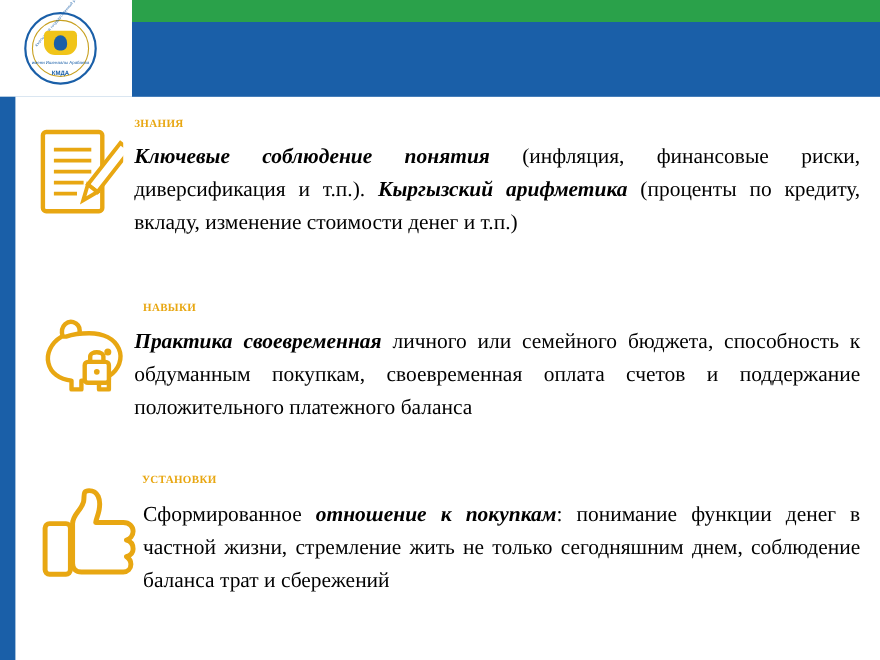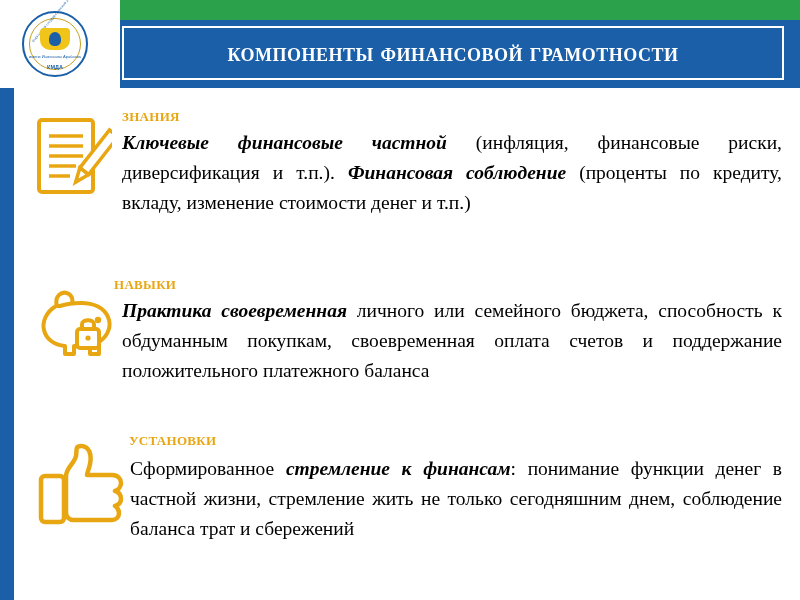--- a/index.html
+++ b/index.html
@@ -181,21 +181,21 @@
     height: 510px;
   }
 
   .block {
     position: relative;
   }
   .block-label {
     color: #e8a712;
     font-family: "Liberation Serif", serif;
     font-weight: bold;
-    font-size: 19px;
+    font-size: 14px;
     font-variant: small-caps;
     text-transform: lowercase;
     letter-spacing: 0.3px;
     margin: 0 0 2px 0;
   }
   .block-body {
     color: #000000;
     font-family: "Liberation Serif", serif;
     font-size: 19.5px;
     line-height: 30px;
@@ -229,21 +229,21 @@
 
   
   #block-skills {
     position: absolute;
     left: 0;
     top: 182px;
     width: 786px;
   }
   #block-skills .block-label {
     position: absolute;
-    left: 100px;
+    left: 116px;
     top: 0;
   }
   #block-skills .block-body {
     position: absolute;
     left: 108px;
     top: 24px;
     width: 660px;
   }
 
   
@@ -302,23 +302,20 @@
       <div class="logo-circle"></div>
       <div class="logo-inner"></div>
       <div class="logo-arc-text">
         <span style="left:35px; top:2px; transform:rotate(-50deg) translate(-50%,0);">Кыргызский государственный университет</span>
       </div>
       <div class="logo-emblem"></div>
       <div class="logo-bottom-text">имени Ишенаалы Арабаева</div>
       <div class="logo-abbr">КМДА</div>
     </div>
 
-    <div class="title-box">
-      <div class="title-text">Компоненты финансовой грамотности</div>
-    </div>
   </div>
 
   <div class="left-rail"></div>
 
   <div class="content">
 
     <svg class="icon-note" viewBox="0 0 76 86">
       <rect x="3" y="8" width="54" height="72" rx="3" fill="#ffffff" stroke="#e8a712" stroke-width="4"></rect>
       <line x1="13" y1="24" x2="47" y2="24" stroke="#e8a712" stroke-width="3.5"></line>
       <line x1="13" y1="34" x2="47" y2="34" stroke="#e8a712" stroke-width="3.5"></line>
@@ -340,27 +337,27 @@
       <circle cx="52" cy="54" r="2.6" fill="#e8a712"></circle>
     </svg>
 
     <svg class="icon-thumb" viewBox="0 0 92 84">
       <path d="M30 34 C30 26 38 22 40 14 C41 8 39 4 45 4 C53 4 56 12 54 22 C53 27 51 31 51 33 L76 33 C82 33 85 37 85 41 C85 45 82 48 79 49 C83 50 85 53 85 57 C85 61 82 63 79 64 C82 66 83 68 83 71 C83 75 80 78 76 78 L38 78 C33 78 30 75 30 70 Z" fill="none" stroke="#e8a712" stroke-width="4.5" stroke-linejoin="round"></path>
       <rect x="5" y="34" width="23" height="46" rx="4" fill="none" stroke="#e8a712" stroke-width="4.5"></rect>
     </svg>
 
     <div class="block" id="block-knowledge">
       <div class="block-label">Знания</div>
-      <div class="block-body"><i>Ключевые финансовые частной</i> (инфляция, финансовые риски, диверсификация и т.п.). <i>Финансовая соблюдение</i> (проценты по кредиту, вкладу, изменение стоимости денег и т.п.)</div>
+      <div class="block-body"><i>Ключевые соблюдение понятия</i> (инфляция, финансовые риски, диверсификация и т.п.). <i>Кыргызский арифметика</i> (проценты по кредиту, вкладу, изменение стоимости денег и т.п.)</div>
     </div>
 
     <div class="block" id="block-skills">
       <div class="block-label">Навыки</div>
       <div class="block-body"><i>Практика своевременная</i> личного или семейного бюджета, способность к обдуманным покупкам, своевременная оплата счетов и поддержание положительного платежного баланса</div>
     </div>
 
     <div class="block" id="block-attitudes">
       <div class="block-label">Установки</div>
-      <div class="block-body">Сформированное <i>стремление к финансам</i>: понимание функции денег в частной жизни, стремление жить не только сегодняшним днем, соблюдение баланса трат и сбережений</div>
+      <div class="block-body">Сформированное <i>отношение к покупкам</i>: понимание функции денег в частной жизни, стремление жить не только сегодняшним днем, соблюдение баланса трат и сбережений</div>
     </div>
 
   </div>
 </div>
 
 </body></html>

